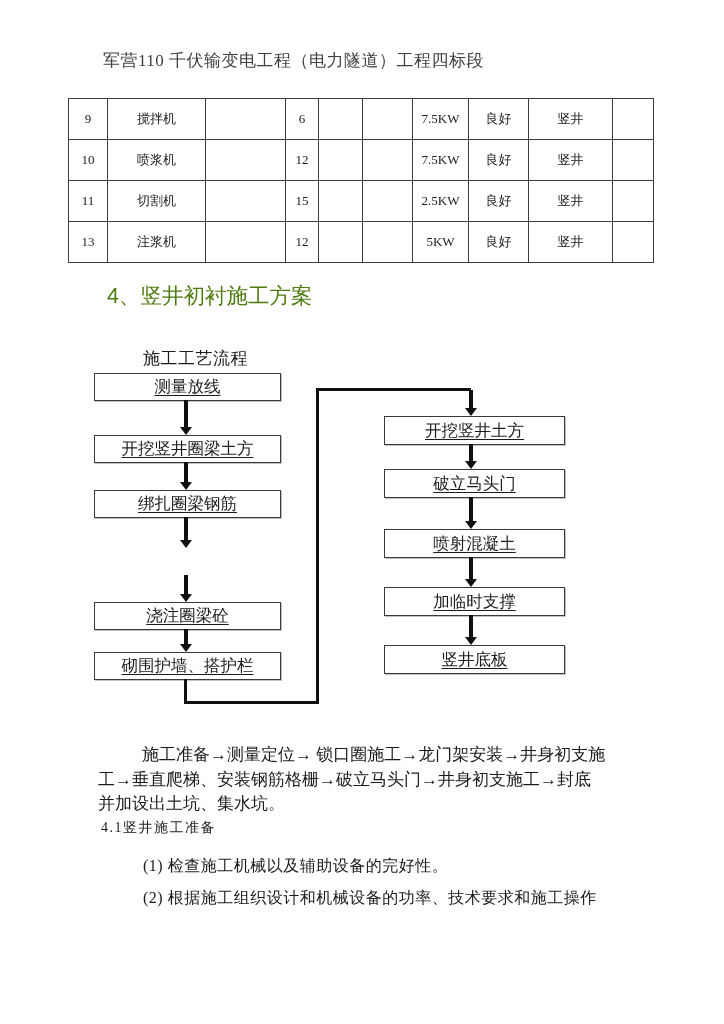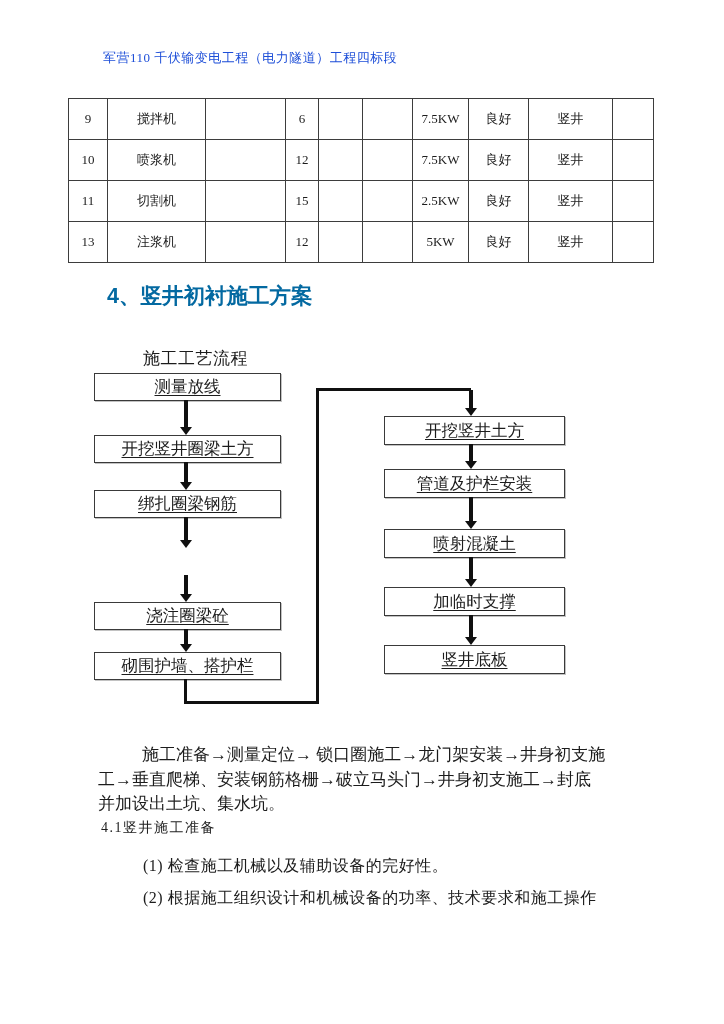--- a/index.html
+++ b/index.html
@@ -7,40 +7,40 @@
     position:relative;
     width:724px;height:1024px;
     background:#ffffff;
     overflow:hidden;
     font-family:"Liberation Serif","DejaVu Serif",serif;
     color:#1c1c1c;
   }
   
   .doc-header{
     position:absolute;left:103px;top:49px;
-    font-size:13px;letter-spacing:.5px;color:#1d4ed8;
+    font-size:17px;letter-spacing:.5px;color:#404040;
     white-space:nowrap;
   }
   
   .eq-table{
     position:absolute;left:68px;top:98px;width:585px;
     border-collapse:collapse;table-layout:fixed;
   }
   .eq-table td{
     border:1.5px solid #3d3d3d;
     height:40px;
     text-align:center;vertical-align:middle;
     font-size:13px;padding:0;
     overflow:hidden;white-space:nowrap;
   }
   
   .h-main{
     position:absolute;left:107px;top:281px;margin:0;
     font-family:"Liberation Sans","DejaVu Sans",sans-serif;
-    font-weight:bold;font-size:21.5px;color:#0369a1;
+    font-weight:normal;font-size:21.5px;color:#4d7c0f;
     white-space:nowrap;
   }
   
   .flow{position:absolute;left:0;top:0;width:724px;height:724px;font-family:Liberation Mono, monospace;}
   .flow-title{
     position:absolute;left:143px;top:347px;
     font-size:17px;letter-spacing:.5px;white-space:nowrap;
   }
   .fbox{
     position:absolute;
@@ -160,21 +160,21 @@
   <div class="flow">
     <div class="flow-title">施工工艺流程</div>
 
     <div class="fbox" style="left:94px;top:435px;width:185px;height:26px">开挖竖井圈梁土方</div>
     <div class="fbox" style="left:94px;top:373px;width:185px;height:26px">测量放线</div>
     <div class="fbox" style="left:94px;top:490px;width:185px;height:26px">绑扎圈梁钢筋</div>
     <div class="fbox" style="left:94px;top:602px;width:185px;height:26px">浇注圈梁砼</div>
     <div class="fbox" style="left:94px;top:652px;width:185px;height:26px">砌围护墙、搭护栏</div>
 
     <div class="fbox" style="left:384px;top:416px;width:179px;height:27px">开挖竖井土方</div>
-    <div class="fbox" style="left:384px;top:469px;width:179px;height:27px">管道及护栏安装</div>
+    <div class="fbox" style="left:384px;top:469px;width:179px;height:27px">破立马头门</div>
     <div class="fbox" style="left:384px;top:529px;width:179px;height:27px">喷射混凝土</div>
     <div class="fbox" style="left:384px;top:587px;width:179px;height:27px">加临时支撑</div>
     <div class="fbox" style="left:384px;top:645px;width:179px;height:27px">竖井底板</div>
 
     <div class="varrow" style="left:180px;top:400px;height:35px"></div>
     <div class="varrow" style="left:180px;top:462px;height:28px"></div>
     <div class="varrow" style="left:180px;top:517px;height:31px"></div>
     <div class="varrow" style="left:180px;top:575px;height:27px"></div>
     <div class="varrow" style="left:180px;top:629px;height:23px"></div>
 

